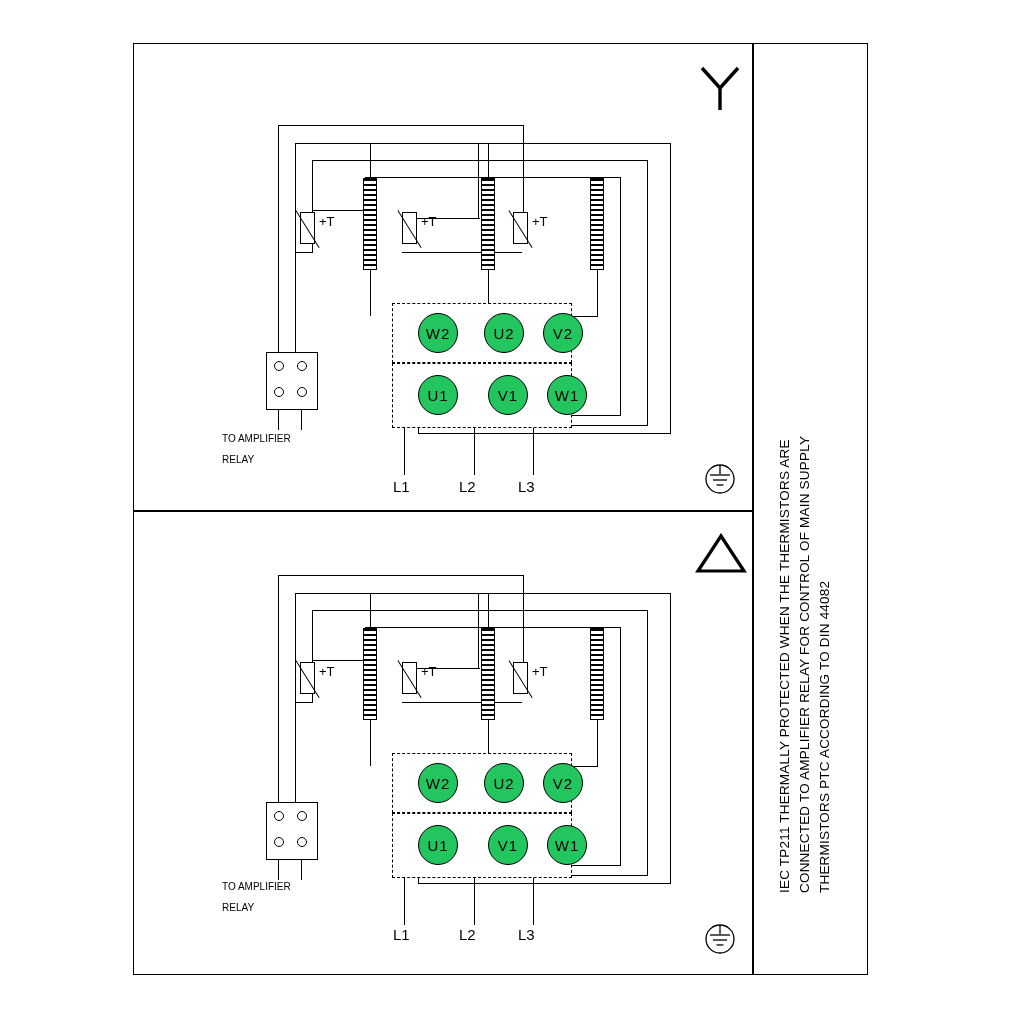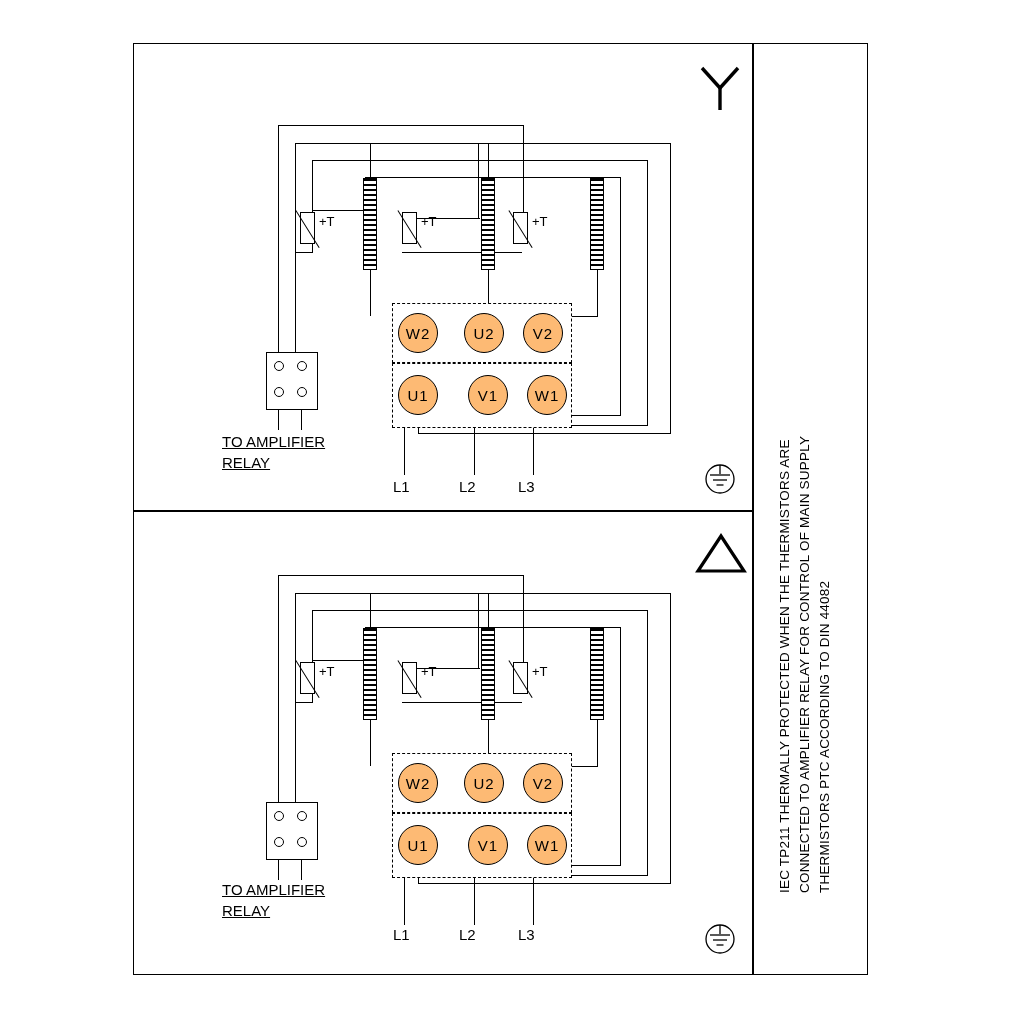--- a/index.html
+++ b/index.html
@@ -42,27 +42,28 @@
   .w-v { position: absolute; background: #000; width: 1.2px; }
 
   
   .term {
     position: absolute;
     width: 40px;
     height: 40px;
     border: 1.4px solid #000;
     border-radius: 50%;
     box-sizing: border-box;
-    background: #fdba74;
+    background: #22c55e;
     font-size: 15px;
     letter-spacing: 1px;
     display: flex;
     align-items: center;
     justify-content: center;
     z-index: 4;
+    margin-left: 20px;
   }
 
   
   .dashbox {
     position: absolute;
     border: 1.2px dashed #000;
     box-sizing: border-box;
     z-index: 2;
     background: #fff;
   }
@@ -125,23 +126,22 @@
     height: 10px;
     border: 1.2px solid #000;
     border-radius: 50%;
     box-sizing: border-box;
     background: #fff;
   }
 
   
   .lbl {
     position: absolute;
-    font-size: 15px;
+    font-size: 10px;
     white-space: nowrap;
-    text-decoration: underline;
   }
   .lbl-phase {
     position: absolute;
     font-size: 15px;
     white-space: nowrap;
   }
 
   
   .earth { position: absolute; width: 44px; height: 38px; z-index: 3; }
 

